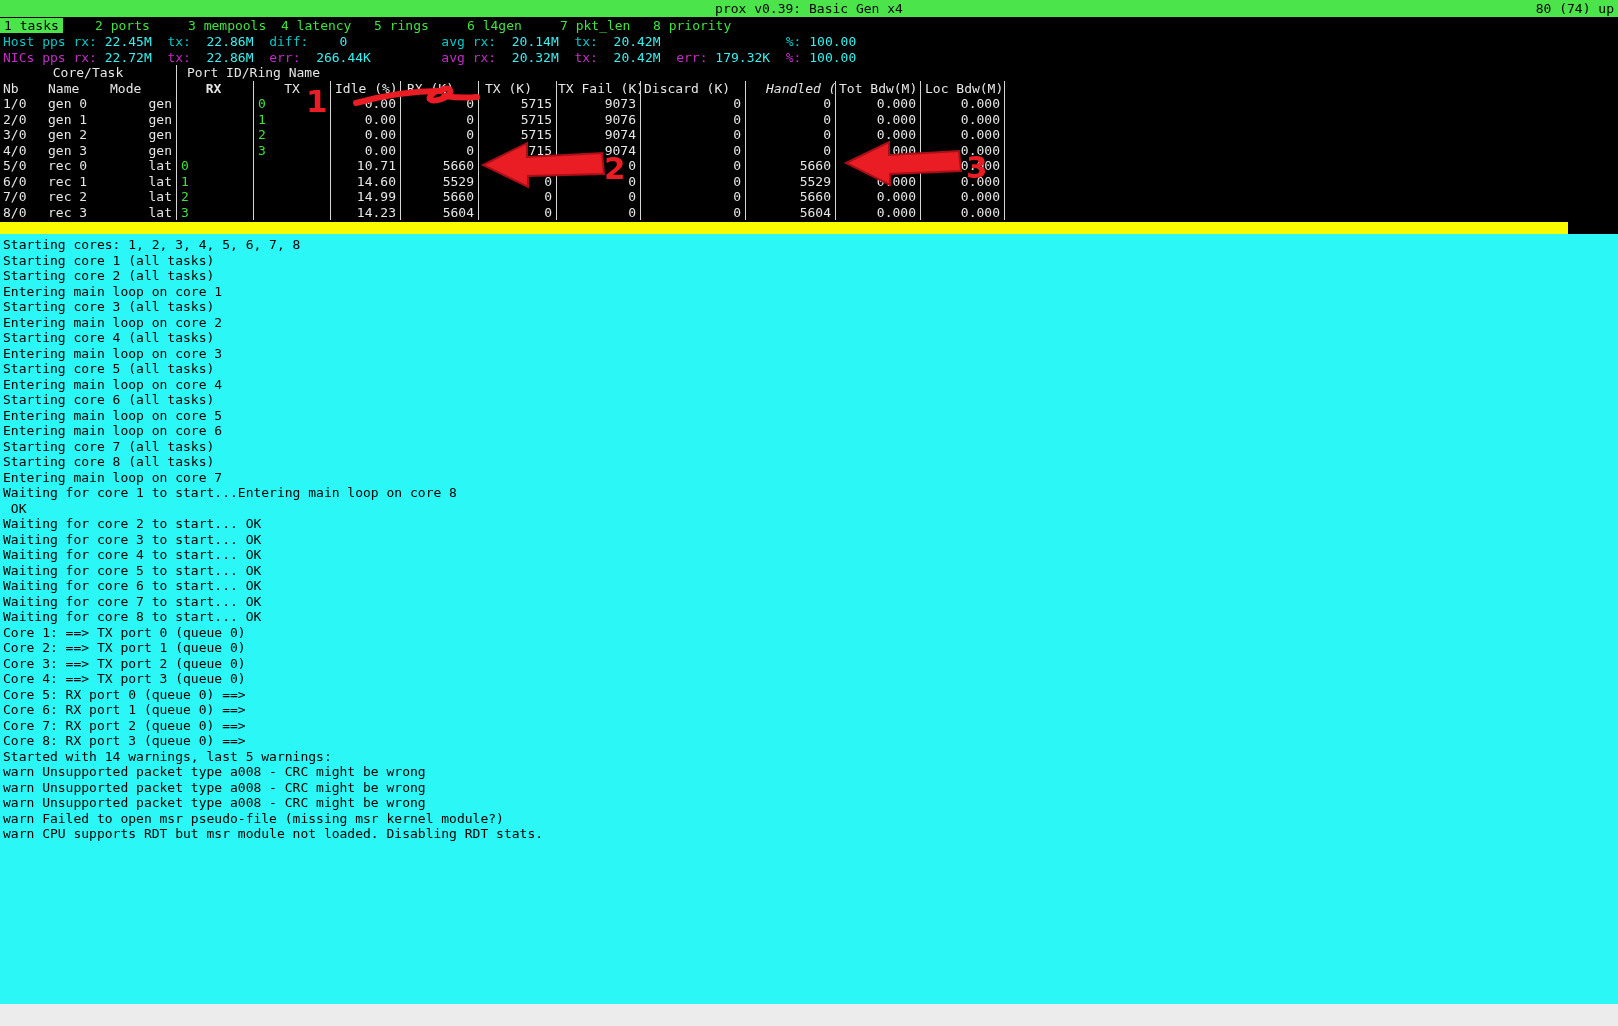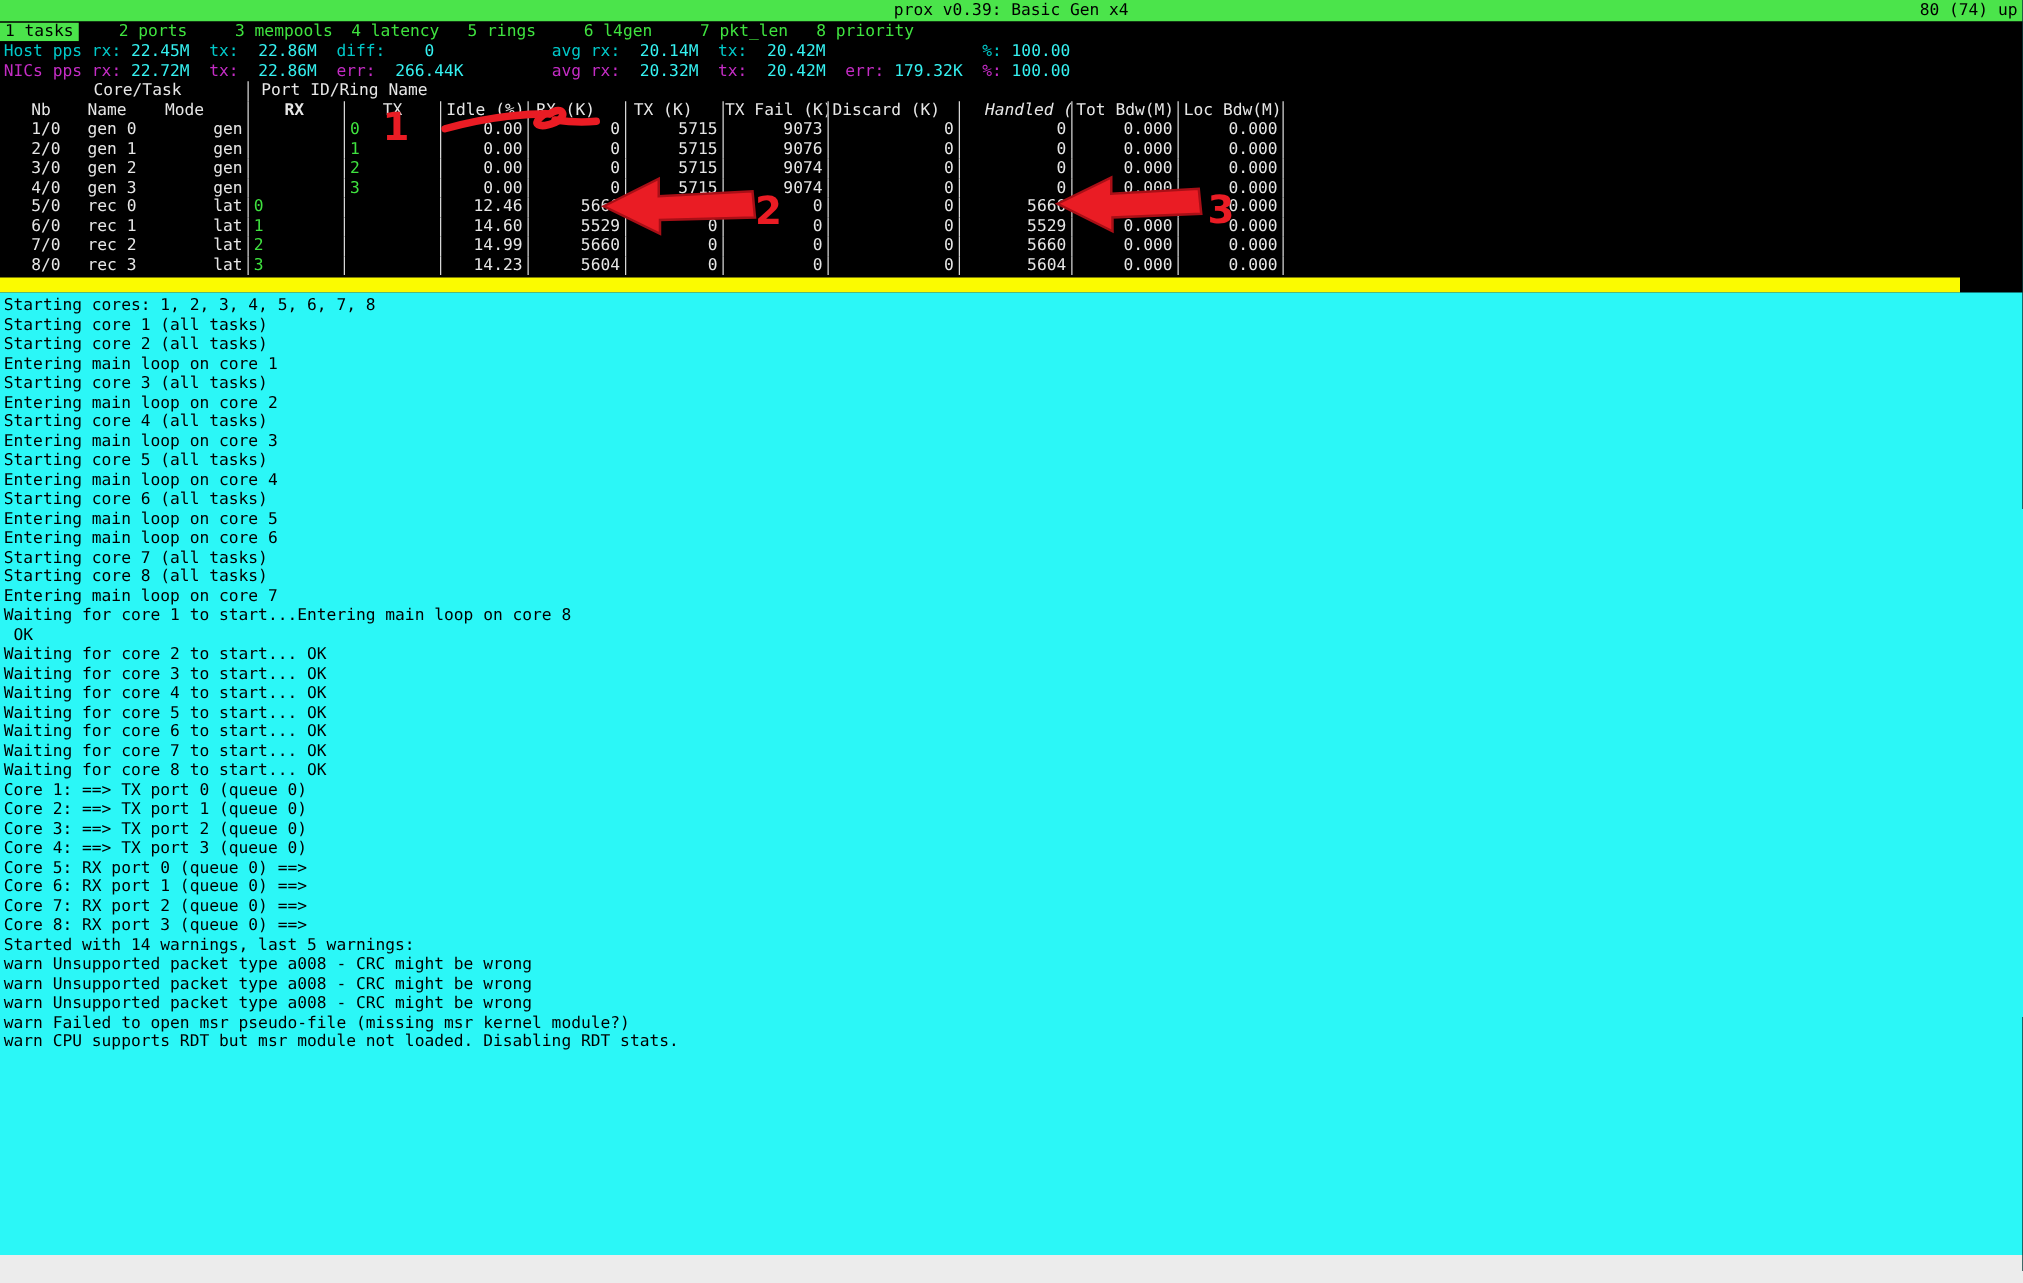--- a/index.html
+++ b/index.html
@@ -24,21 +24,21 @@
   .tab-slot.first { flex-basis: 88px; }
   .tab-label { margin-left: 7px; display: inline-block; }
   .tab-slot.active .tab-label { background: var(--title-green); color: #000; padding: 0 4px; margin-left: 0; }
 
   .stats-line { height: 15.5px; line-height: 15.5px; white-space: pre; padding-left: 3px; }
   .seg-cyan { color: var(--label-cyan); }
   .seg-mag  { color: var(--label-magenta); }
   .seg-bval { color: var(--value-cyan); }
 
   
-  .stats-table { width: 1005px; margin-left: 22px; }
+  .stats-table { width: 1005px; }
   .tgroup { display: grid; grid-template-columns: 176px 154px 675px; height: 15.5px; line-height: 15.5px; white-space: pre; }
   .tgroup .g0 { text-align: center; }
   .tgroup .g1 { text-align: center; border-left: 1px solid var(--grid-line); }
   .tgroup .g2 { padding-left: 178px; border-left: 1px solid var(--grid-line); }
 
   .trow {
     display: grid; height: 15.5px; line-height: 15.5px;
     grid-template-columns: 45px 65px 66px 77px 77px 70px 78px 78px 84px 105px 90px 85px 85px;
   }
   .cell { overflow: hidden; white-space: pre; }
@@ -180,21 +180,21 @@
           <div class="cell d c10">0</div>
           <div class="cell d c11">0.000</div>
           <div class="cell d c12">0.000</div>
         </div>
         <div class="trow">
           <div class="cell d c0">5/0</div>
           <div class="cell d c1">rec 0</div>
           <div class="cell d c2">lat</div>
           <div class="cell d c3">0</div>
           <div class="cell d c4"></div>
-          <div class="cell d c5">12.46</div>
+          <div class="cell d c5">10.71</div>
           <div class="cell d c6">5660</div>
           <div class="cell d c7">0</div>
           <div class="cell d c8">0</div>
           <div class="cell d c9">0</div>
           <div class="cell d c10">5660</div>
           <div class="cell d c11">0.000</div>
           <div class="cell d c12">0.000</div>
         </div>
         <div class="trow">
           <div class="cell d c0">6/0</div>

